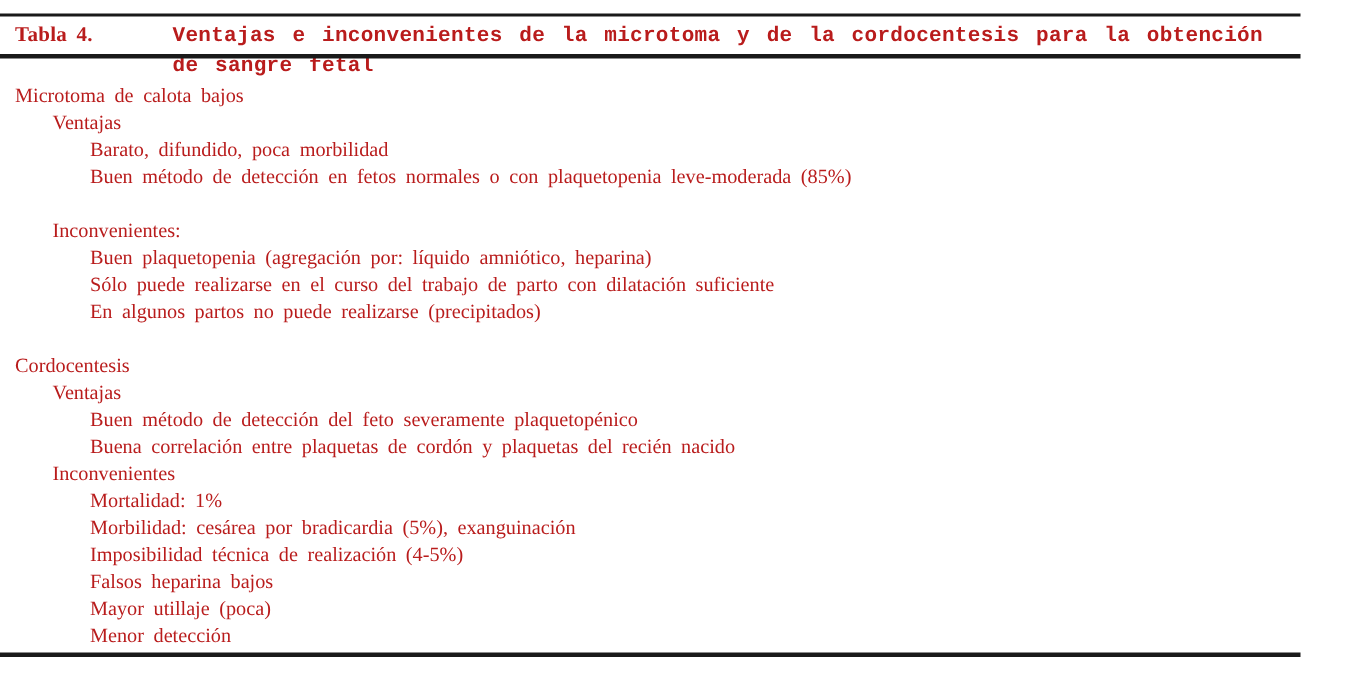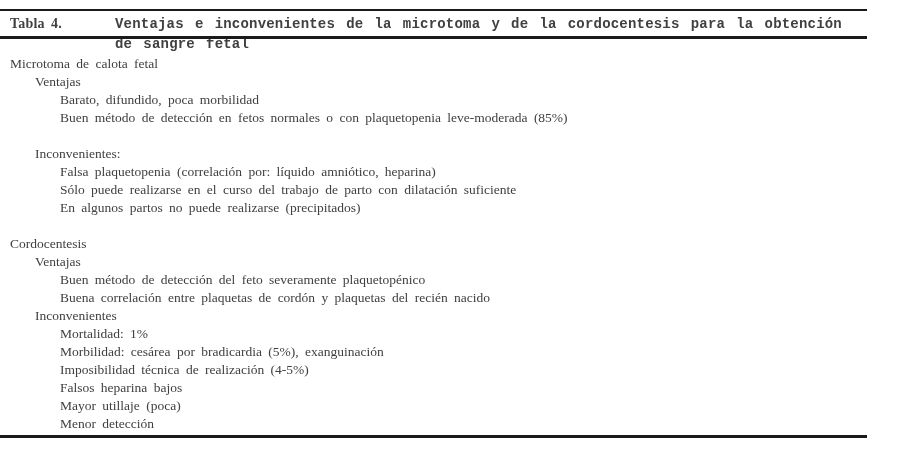--- a/index.html
+++ b/index.html
@@ -6,21 +6,21 @@
     margin: 0;
     padding: 0;
     background: #ffffff;
   }
   .doc {
     position: relative;
     width: 900px;
     height: 453px;
     background: #ffffff;
     font-family: "Liberation Serif", "DejaVu Serif", serif;
-    color: #404040;
+    color: #b91c1c;
     overflow: hidden;
   }
   .rule {
     position: absolute;
     left: 0;
     width: 867px;
     background: #1a1a1a;
   }
   .rule-top    { top: 9px;   height: 2px; }
   .rule-header { top: 36px;  height: 3px; }
@@ -74,27 +74,27 @@
 
   <div class="header-row">
     <span class="header-label">Tabla 4.</span>
     <span class="header-title">Ventajas e inconvenientes de la microtoma y de la cordocentesis para la obtención de sangre fetal</span>
   </div>
 
   <div class="rule rule-header"></div>
 
   <div class="body-block">
 
-    <div class="line indent-0">Microtoma de calota fetal</div>
+    <div class="line indent-0">Microtoma de calota bajos</div>
     <div class="line indent-1">Ventajas</div>
     <div class="line indent-2">Barato, difundido, poca morbilidad</div>
     <div class="line indent-2">Buen método de detección en fetos normales o con plaquetopenia leve-moderada (85%)</div>
     <div class="spacer"></div>
     <div class="line indent-1">Inconvenientes:</div>
-    <div class="line indent-2">Falsa plaquetopenia (correlación por: líquido amniótico, heparina)</div>
+    <div class="line indent-2">Buen plaquetopenia (agregación por: líquido amniótico, heparina)</div>
     <div class="line indent-2">Sólo puede realizarse en el curso del trabajo de parto con dilatación suficiente</div>
     <div class="line indent-2">En algunos partos no puede realizarse (precipitados)</div>
     <div class="spacer"></div>
 
     <div class="line indent-0">Cordocentesis</div>
     <div class="line indent-1">Ventajas</div>
     <div class="line indent-2">Buen método de detección del feto severamente plaquetopénico</div>
     <div class="line indent-2">Buena correlación entre plaquetas de cordón y plaquetas del recién nacido</div>
     <div class="line indent-1">Inconvenientes</div>
     <div class="line indent-2">Mortalidad: 1%</div>

